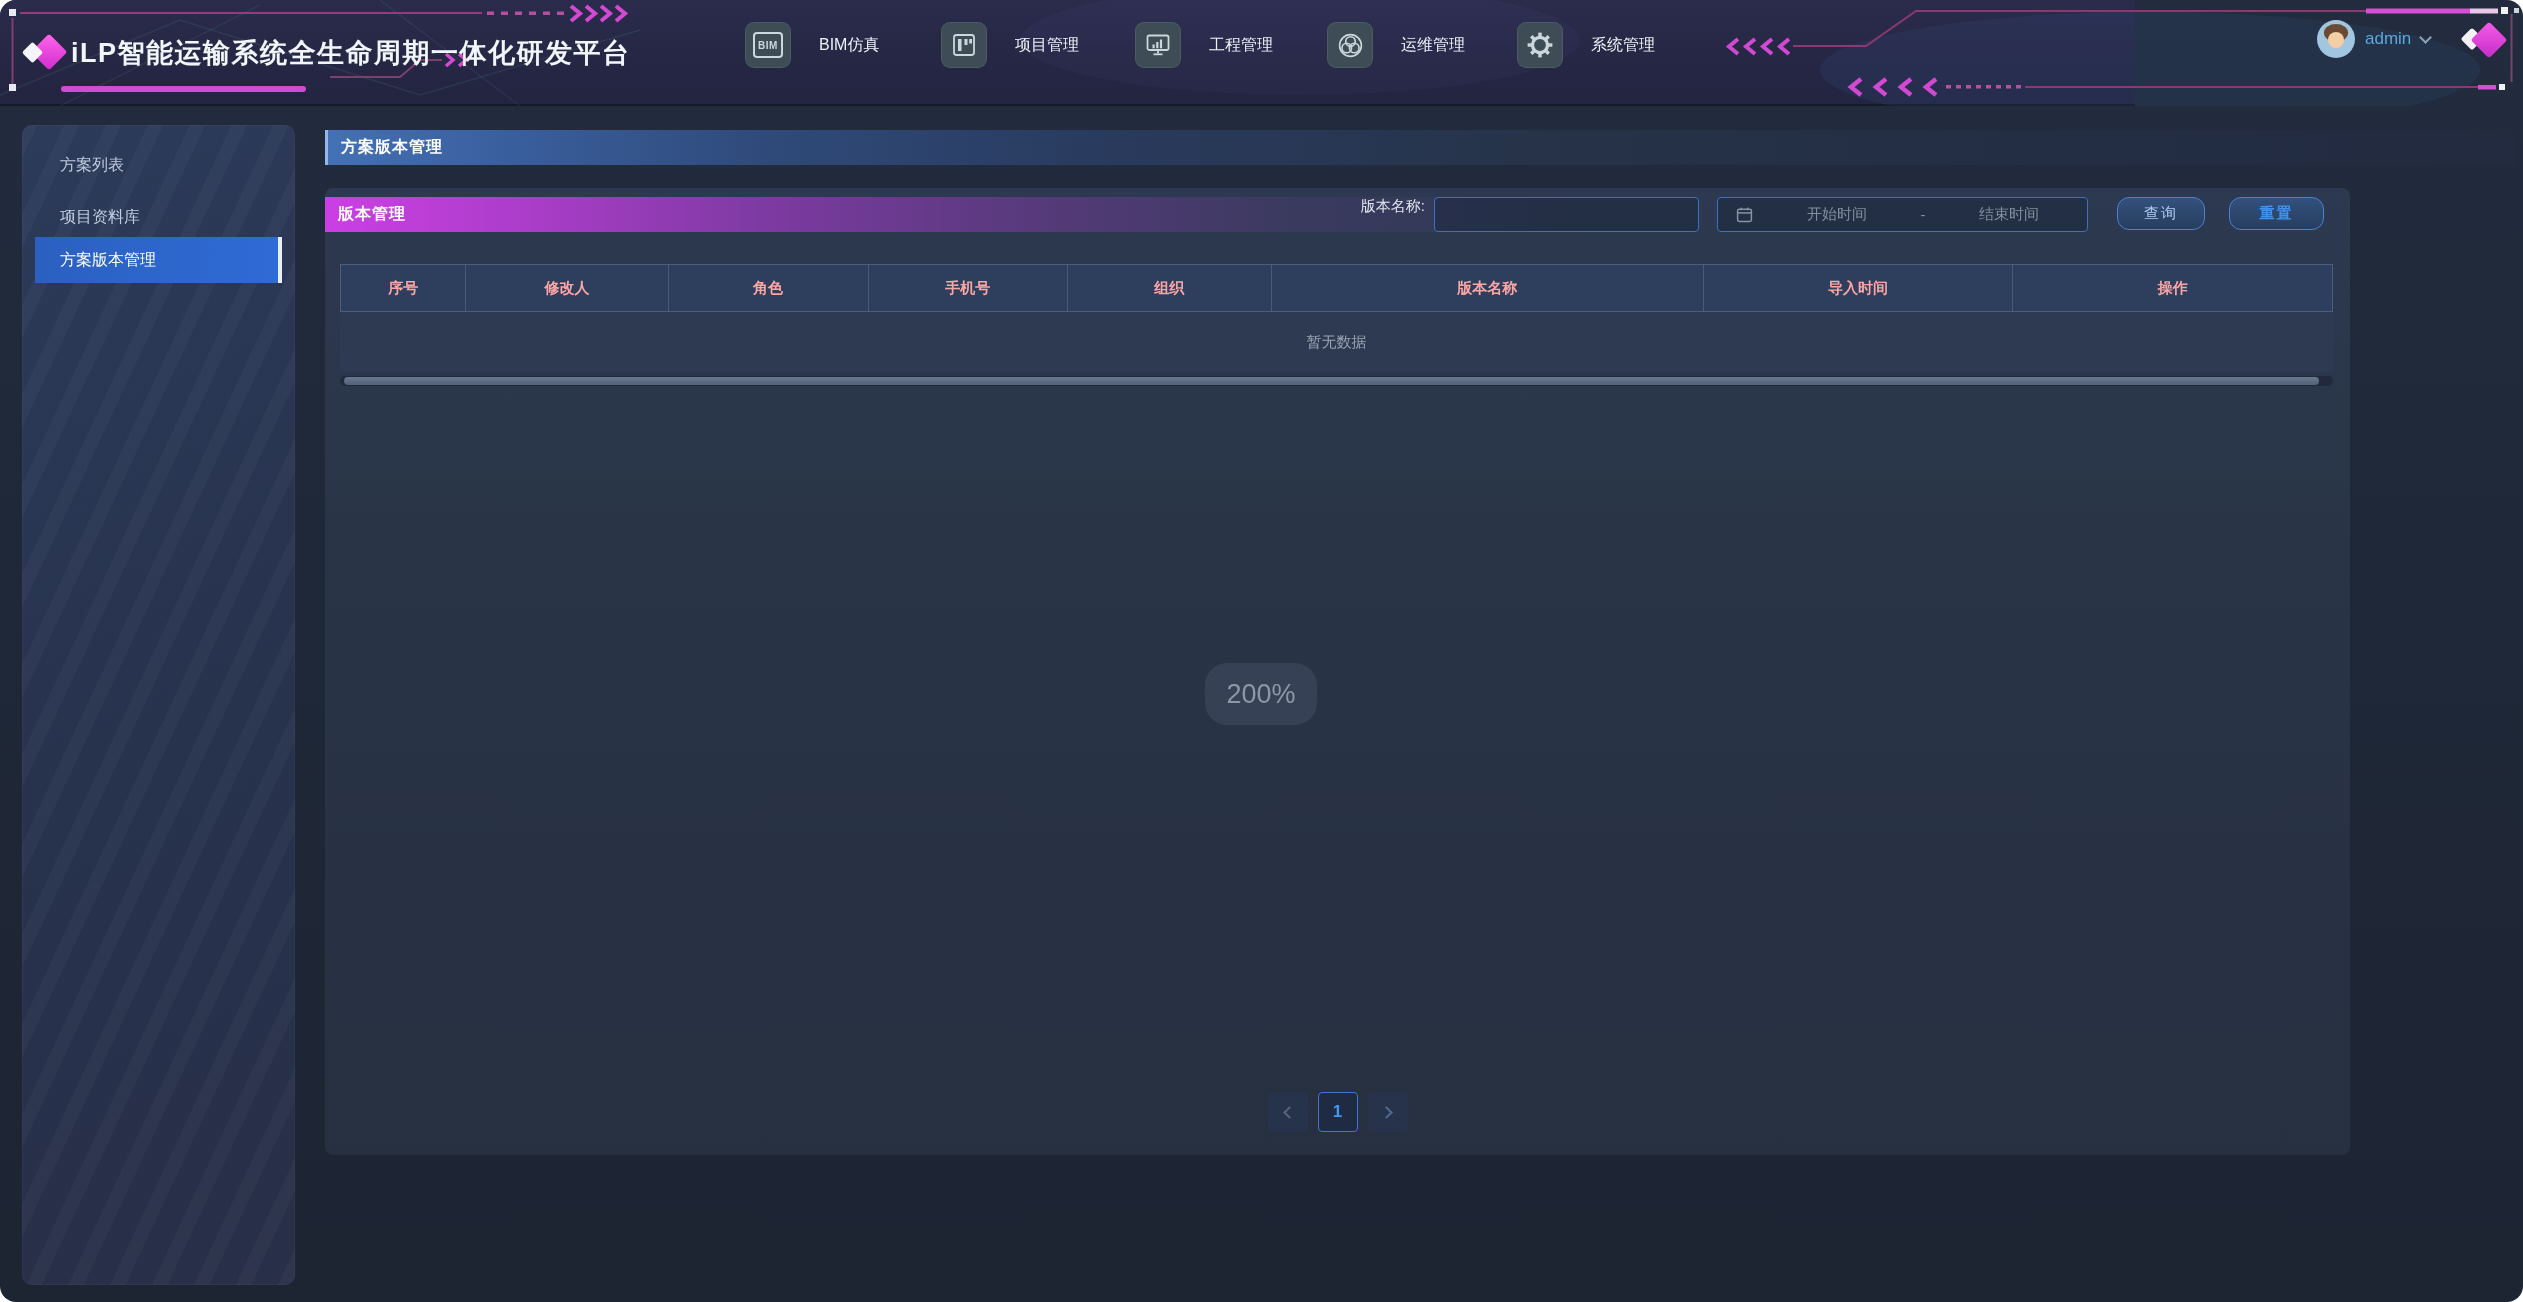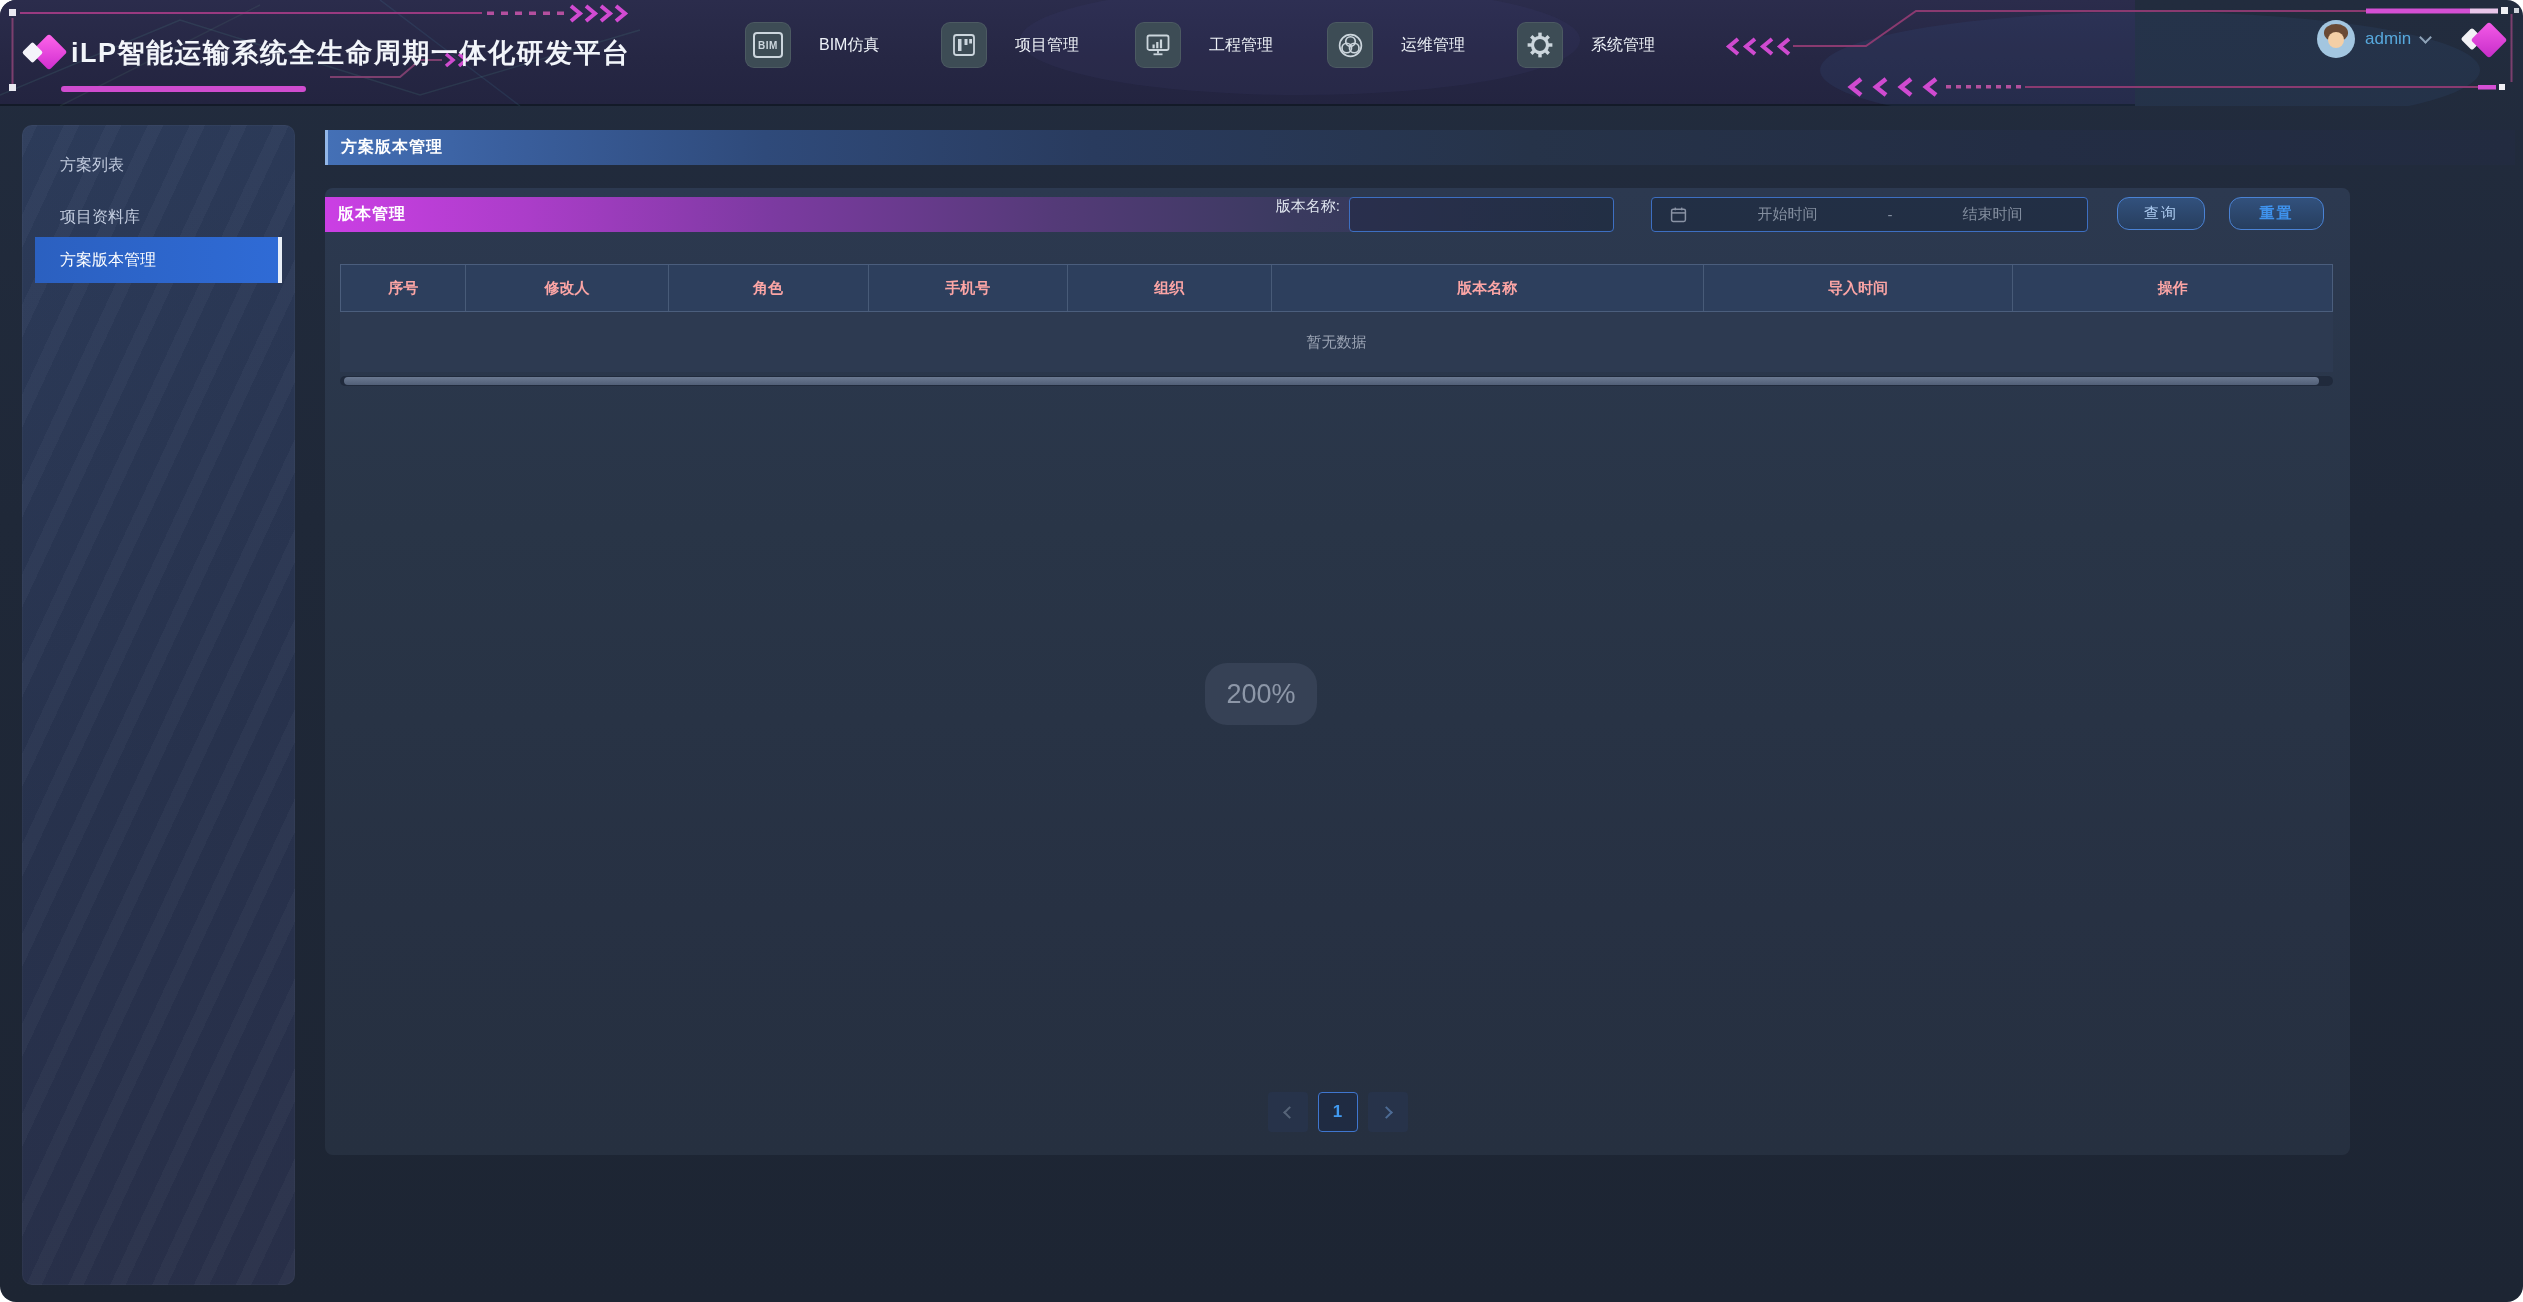--- a/index.html
+++ b/index.html
@@ -58,22 +58,22 @@
     background:linear-gradient(180deg,#2c3950 0%,#293547 35%,#273143 75%,#263040 100%); }
   .section-row { position:absolute; left:0; top:9px; width:100%; height:35px; }
   .magenta-bar { position:absolute; inset:0;
     background:linear-gradient(90deg,#cb3fe4 0%,#ab3dc9 10%,#7c3aa1 22%,#543a78 36%,#3a3a5f 48%,rgba(44,57,80,0) 63%); }
   .magenta-bar span { position:absolute; left:13px; top:0; height:35px; display:flex; align-items:center;
     font-size:16px; font-weight:bold; color:#ffffff; letter-spacing:1px; }
   .filters { position:absolute; right:26px; top:0; height:35px; display:flex; align-items:flex-start; z-index:3; }
   .f-label { font-size:15px; color:#dfe5ee; margin-right:9px; }
   .f-input { width:265px; height:35px; background:rgba(18,28,48,0.35); border:1px solid #3d6fc2; border-radius:4px;
     color:#dfe5ee; font-size:15px; padding:0 10px; outline:none; margin-right:18px; }
-  .datebox { width:437px; height:35px; background:rgba(18,28,48,0.35); border:1px solid #3d6fc2; border-radius:4px;
-    display:flex; align-items:center; margin-right:29px; cursor:pointer;margin-left:19px; }
+  .datebox { width:371px; height:35px; background:rgba(18,28,48,0.35); border:1px solid #3d6fc2; border-radius:4px;
+    display:flex; align-items:center; margin-right:29px; cursor:pointer; }
   .datebox .cal { margin:0 6px 0 18px; color:#8a93a5; display:flex; }
   .date-ph { flex:1; text-align:center; font-size:15px; color:#838e9f; }
   .date-sep { width:16px; text-align:center; font-size:15px; color:#838e9f; }
   .btn { height:33px; border-radius:12px; border:1px solid #4a82d4; cursor:pointer;
     background:linear-gradient(180deg,#32517d 0%,#273e5e 100%); font-size:15px; letter-spacing:2px;
     font-family:"Liberation Sans","DejaVu Sans",sans-serif; }
   .btn.search { width:88px; color:#aecdf2; margin-right:24px; }
   .btn.reset  { width:95px; color:#3f93ee; font-weight:bold; }
 
   

